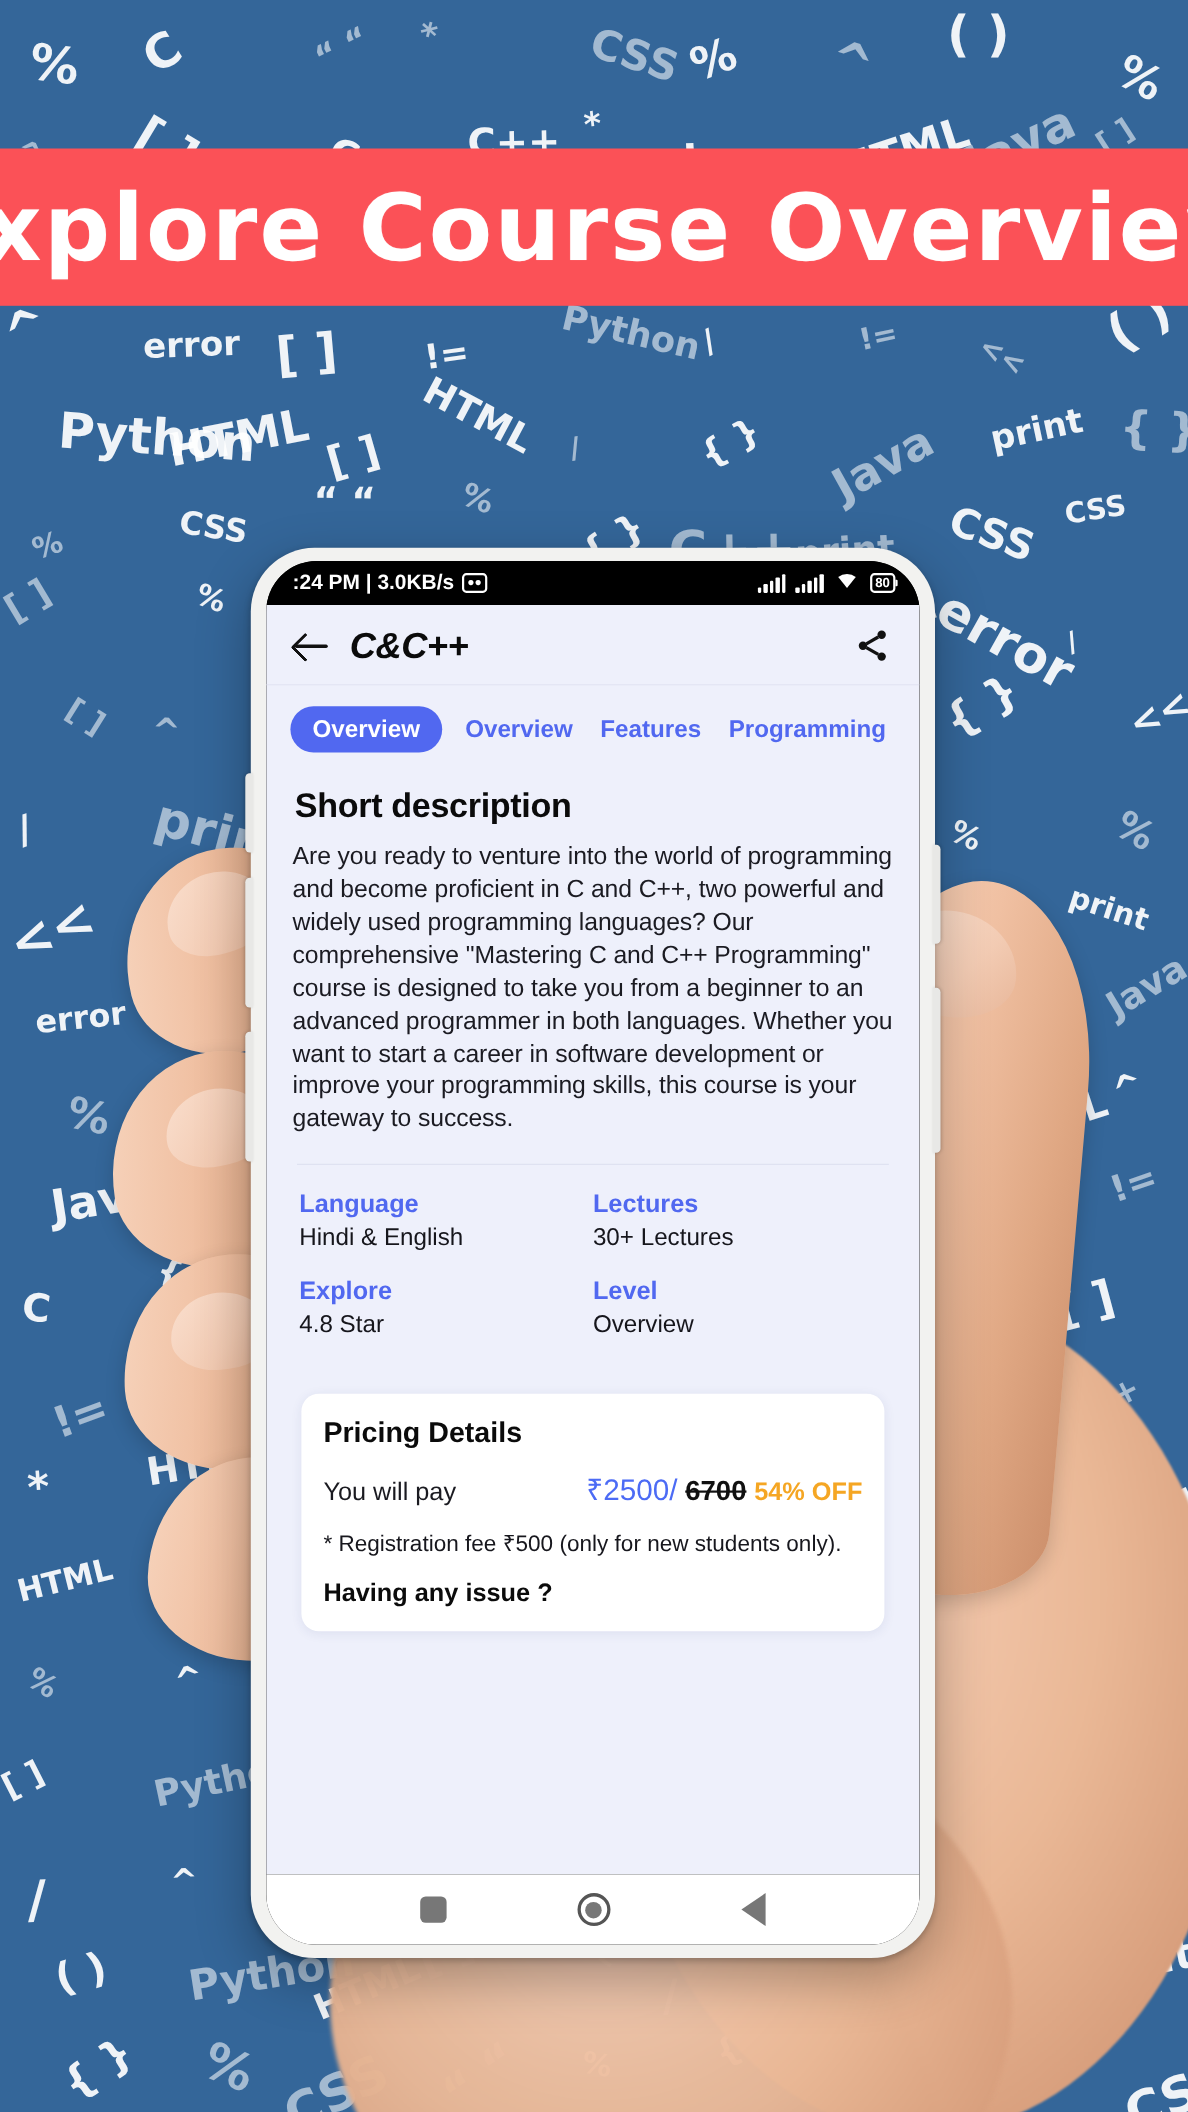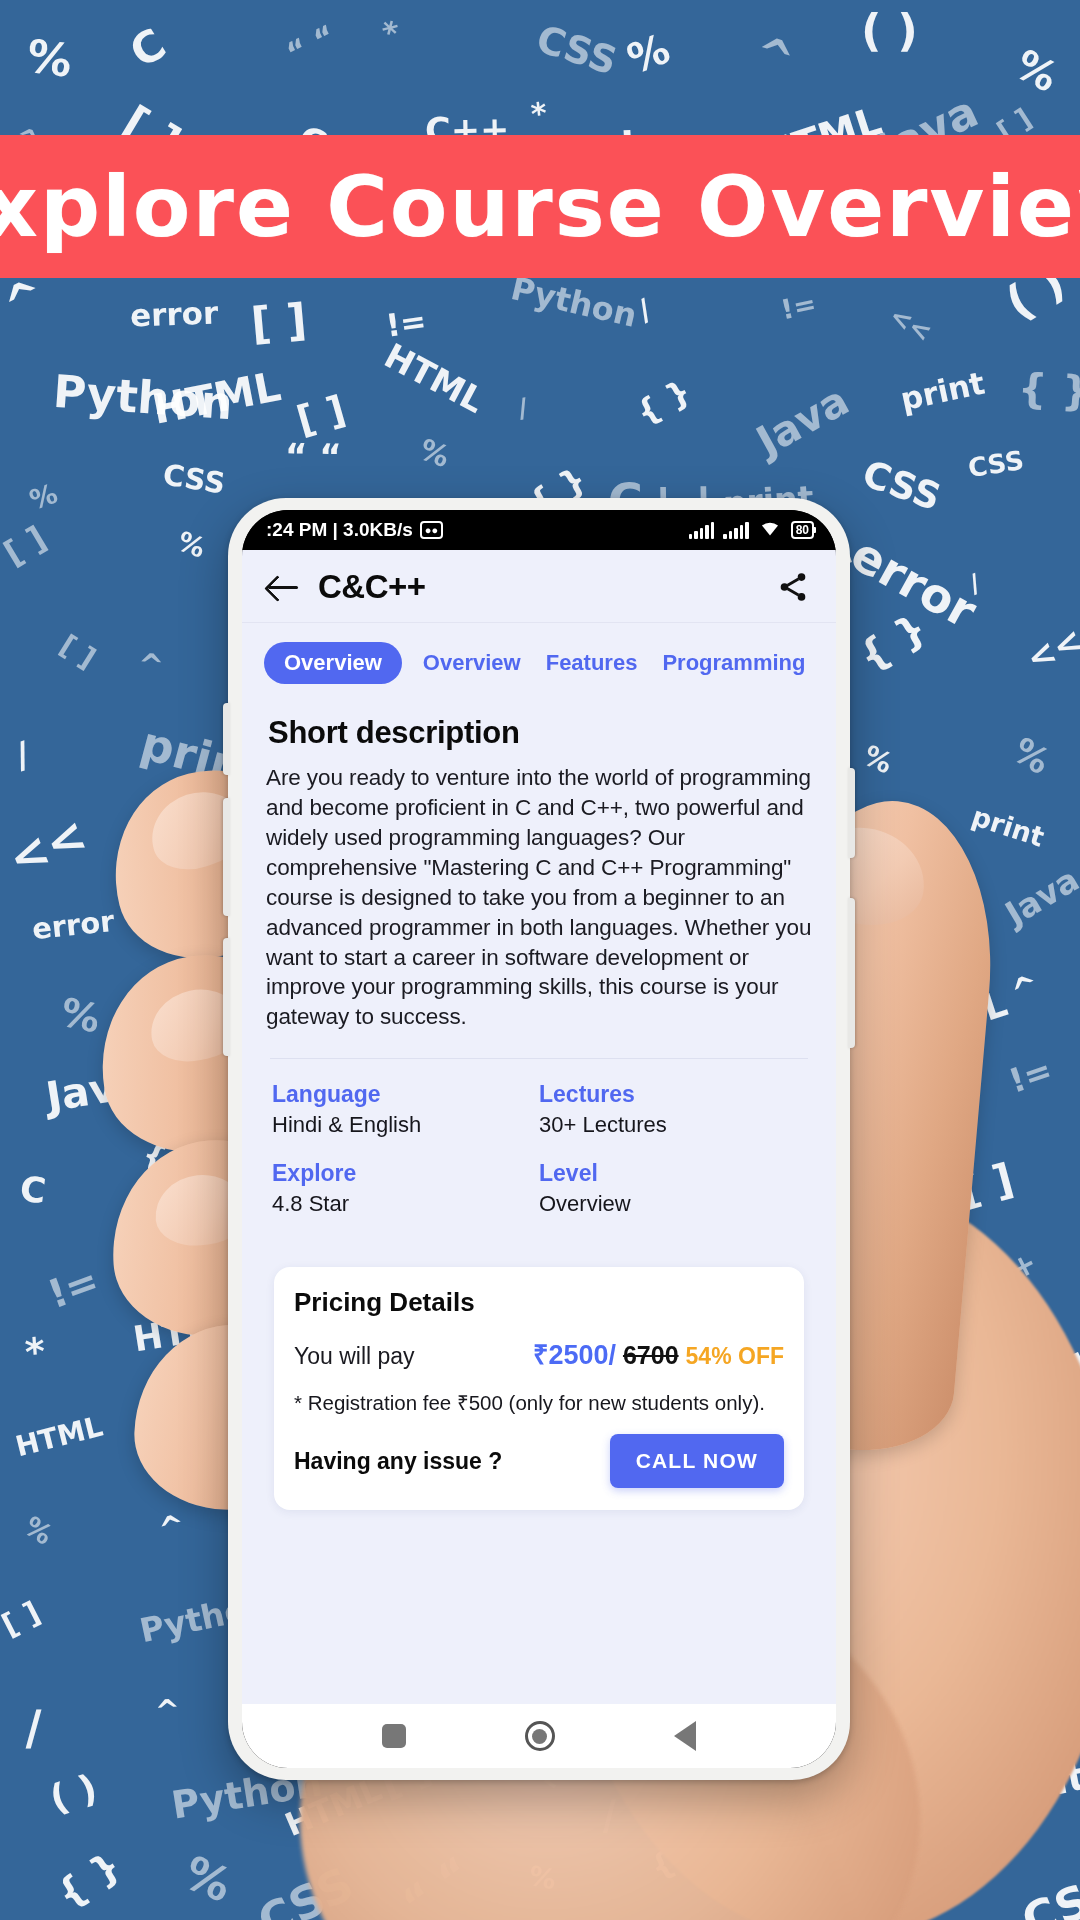--- a/index.html
+++ b/index.html
@@ -115,20 +115,21 @@
   #screen {
     position:absolute; left:0; right:0; top:40px; bottom:64px;
     background:#EEF0FB;
     overflow:hidden;
   }
 
   #app-header {
     display:flex; align-items:center; justify-content:space-between;
     padding:18px 26px 16px 26px;
     border-bottom:1px solid #e2e4f2;
+    font-style:italic;
   }
   #hdr-left { display:flex; align-items:center; gap:18px; }
   #back-arrow { width:32px; height:26px; position:relative; cursor:pointer; }
   #back-arrow::before{
     content:""; position:absolute; left:0; top:12px; width:30px; height:3.4px;
     background:#111; border-radius:2px;
   }
   #back-arrow::after{
     content:""; position:absolute; left:0px; top:5px; width:16px; height:16px;
     border-left:3.4px solid #111; border-bottom:3.4px solid #111;
@@ -175,21 +176,21 @@
     margin:28px 8px 0 8px;
     background:#fff;
     border-radius:16px;
     box-shadow:0 2px 10px rgba(40,50,110,.08);
     padding:20px 20px 22px 20px;
   }
   #pricing-title { font-size:26px; font-weight:700; color:#0b0b0b; margin-bottom:17px; }
   #price-row { display:flex; align-items:baseline; justify-content:space-between; margin-bottom:16px; }
   #price-label { font-size:23px; color:#1a1a20; }
   #price-values { display:flex; align-items:baseline; gap:7px; }
-  #price-now { font-size:27px; font-weight:700; color:#4C6BF5; }
+  #price-now { font-size:27px; font-weight:400; color:#4C6BF5; }
   #price-old { font-size:25px; font-weight:700; color:#111; text-decoration:line-through; }
   #price-off { font-size:23px; font-weight:700; color:#F5A623; }
   #reg-note { font-size:20.5px; color:#17171d; margin-bottom:18px; }
   #issue-row { display:flex; align-items:center; justify-content:space-between; }
   #issue-text { font-size:23px; font-weight:700; color:#0b0b0b; }
   #call-now-btn {
     background:#5168F0; color:#fff; border:none;
     border-radius:8px; padding:15px 26px;
     font-size:21px; font-weight:700; letter-spacing:1.2px;
     font-family:"Liberation Sans", sans-serif; cursor:pointer;
@@ -553,21 +554,20 @@
             <span id="price-label">You will pay</span>
             <span id="price-values">
               <span id="price-now">₹2500/</span>
               <span id="price-old">6700</span>
               <span id="price-off">54% OFF</span>
             </span>
           </div>
           <div id="reg-note">* Registration fee ₹500 (only for new students only).</div>
           <div id="issue-row">
             <span id="issue-text">Having any issue ?</span>
-            <button id="call-now-btn">CALL NOW</button>
           </div>
         </div>
 
 
       </div>
     </div>
 
     <div id="nav-bar">
       <div id="nav-recents"></div>
       <div id="nav-home">

